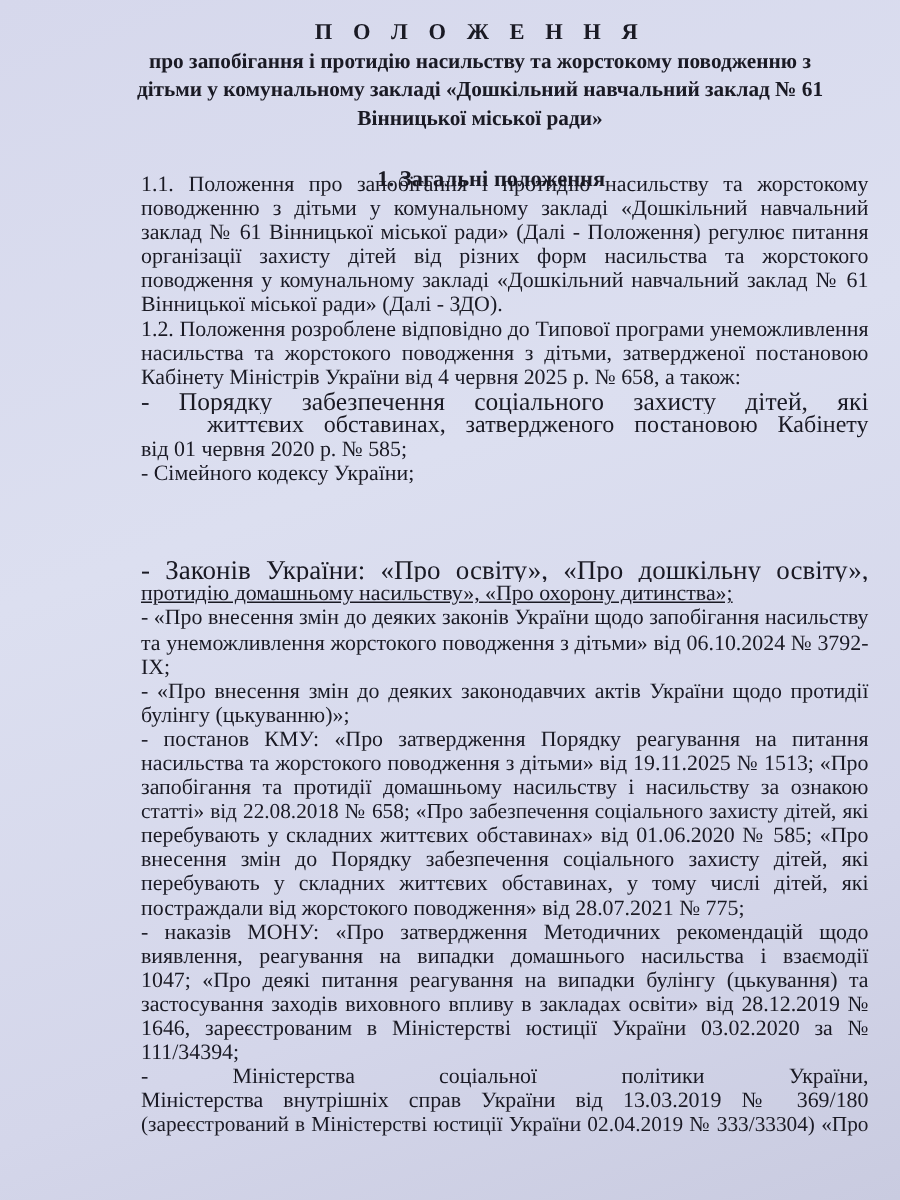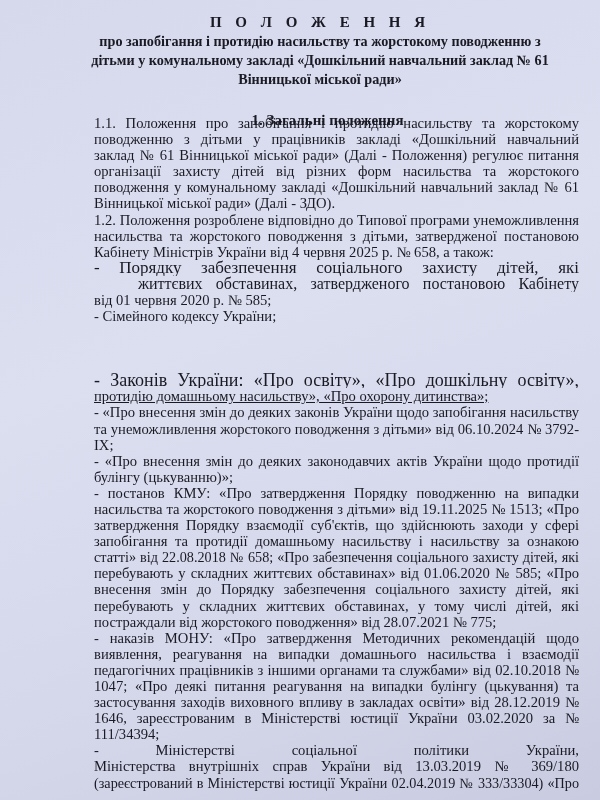--- a/index.html
+++ b/index.html
@@ -24,52 +24,50 @@
 <div class="page">
   <div class="header">
     <div class="title">П О Л О Ж Е Н Н Я</div>
     <div class="subtitle">про запобігання і протидію насильству та жорстокому поводженню з</div>
     <div class="subtitle">дітьми у комунальному закладі «Дошкільний навчальний заклад № 61</div>
     <div class="subtitle">Вінницької міської ради»</div>
   </div>
   <div class="section-title">1.  Загальні положення</div>
   <div class="body" id="body">
       <span class="line j" style="white-space: normal; overflow: hidden;">1.1. Положення про запобігання і протидію насильству та жорстокому</span>
-      <span class="line j" style="white-space: normal; overflow: hidden;">поводженню з дітьми у працівників закладі «Дошкільний навчальний</span>
+      <span class="line j" style="white-space: normal; overflow: hidden;">поводженню з дітьми у комунальному закладі «Дошкільний навчальний</span>
       <span class="line j" style="white-space: normal; overflow: hidden;">заклад № 61 Вінницької міської ради» (Далі - Положення) регулює питання</span>
       <span class="line j" style="white-space: normal; overflow: hidden;">організації захисту дітей від різних форм насильства та жорстокого</span>
       <span class="line j" style="white-space: normal; overflow: hidden;">поводження у комунальному закладі «Дошкільний навчальний заклад № 61</span>
       <span class="line" style="white-space: normal; overflow: hidden;">Вінницької міської ради» (Далі - ЗДО).</span>
       <span class="line j" style="white-space: normal; overflow: hidden;">1.2. Положення розроблене відповідно до Типової програми унеможливлення</span>
       <span class="line j" style="white-space: normal; overflow: hidden;">насильства та жорстокого поводження з дітьми, затвердженої постановою</span>
       <span class="line" style="white-space: normal; overflow: hidden;">Кабінету Міністрів України від 4 червня 2025 р. № 658, а також:</span>
       <span class="line j" style="white-space: normal; font-size: 17px; overflow: hidden;">- Порядку забезпечення соціального захисту дітей, які перебувають у складних</span>
       <span class="line j" style="white-space: normal; font-size: 16px; overflow: hidden; margin-left: 44px;">життєвих обставинах, затвердженого постановою Кабінету Міністрів України</span>
       <span class="line" style="white-space: normal; overflow: hidden;">від 01 червня 2020 р. № 585;</span>
       <span class="line" style="white-space: normal; overflow: hidden;">- Сімейного кодексу України;</span>
       <span class="line j" style="white-space: normal; font-size: 18px; overflow: hidden; margin-top: 48px;">- Законів України: «Про освіту», «Про дошкільну освіту», «Про запобігання та</span>
       <span class="line" style="white-space: normal; overflow: hidden; text-decoration: underline;">протидію домашньому насильству», «Про охорону дитинства»;</span>
       <span class="line j" style="white-space: normal; overflow: hidden;">- «Про внесення змін до деяких законів України щодо запобігання насильству</span>
       <span class="line j" style="white-space: normal; overflow: hidden;">та унеможливлення жорстокого поводження з дітьми» від 06.10.2024 № 3792-</span>
       <span class="line" style="white-space: normal; overflow: hidden;">IX;</span>
       <span class="line j" style="white-space: normal; overflow: hidden;">- «Про внесення змін до деяких законодавчих актів України щодо протидії</span>
       <span class="line" style="white-space: normal; overflow: hidden;">булінгу (цькуванню)»;</span>
-      <span class="line j" style="white-space: normal; overflow: hidden;">- постанов КМУ:  «Про затвердження Порядку поводженню на випадки</span>
+      <span class="line j" style="white-space: normal; overflow: hidden;">- постанов КМУ:  «Про затвердження Порядку реагування на питання</span>
       <span class="line j" style="white-space: normal; overflow: hidden;">насильства та жорстокого поводження з дітьми» від 19.11.2025 № 1513;  «Про</span>
-      <span class="line j" style="white-space: normal; overflow: hidden;">затвердження Порядку взаємодії суб'єктів, що здійснюють заходи у сфері</span>
       <span class="line j" style="white-space: normal; overflow: hidden;">запобігання та протидії домашньому насильству і насильству за ознакою</span>
       <span class="line j" style="white-space: normal; font-size: 14.2px; overflow: hidden;">статті» від 22.08.2018 № 658; «Про забезпечення соціального захисту дітей, які</span>
       <span class="line j" style="white-space: normal; overflow: hidden;">перебувають у складних життєвих обставинах» від 01.06.2020 № 585; «Про</span>
       <span class="line j" style="white-space: normal; overflow: hidden;">внесення змін до Порядку забезпечення соціального захисту дітей, які</span>
       <span class="line j" style="white-space: normal; overflow: hidden;">перебувають у складних життєвих обставинах, у тому числі дітей, які</span>
       <span class="line" style="white-space: normal; overflow: hidden;">постраждали від жорстокого поводження» від 28.07.2021 № 775;</span>
       <span class="line j" style="white-space: normal; overflow: hidden;">- наказів МОНУ: «Про затвердження Методичних рекомендацій щодо</span>
       <span class="line j" style="white-space: normal; overflow: hidden;">виявлення, реагування на випадки домашнього насильства і взаємодії</span>
-      <span class="line j" style="white-space: normal; overflow: hidden;">педагогічних працівників з іншими органами  та службами» від 02.10.2018 №</span>
       <span class="line j" style="white-space: normal; overflow: hidden;">1047; «Про деякі питання реагування на випадки булінгу (цькування) та</span>
       <span class="line j" style="white-space: normal; overflow: hidden;">застосування заходів виховного впливу в закладах освіти» від 28.12.2019 №</span>
       <span class="line j" style="white-space: normal; overflow: hidden;">1646, зареєстрованим в Міністерстві юстиції України 03.02.2020 за №</span>
       <span class="line" style="white-space: normal; overflow: hidden;">111/34394;</span>
-      <span class="line j" style="white-space: normal; overflow: hidden;">-        Міністерстві          соціальної          політики          України,</span>
+      <span class="line j" style="white-space: normal; overflow: hidden;">-        Міністерства          соціальної          політики          України,</span>
       <span class="line j" style="white-space: normal; overflow: hidden;">Міністерства внутрішніх справ України від 13.03.2019 № 369/180</span>
       <span class="line j" style="white-space: normal; font-size: 14.2px; overflow: hidden;">(зареєстрований в Міністерстві юстиції України 02.04.2019 № 333/33304) «Про</span>
     </div>
 </div>
 
 </body></html>

